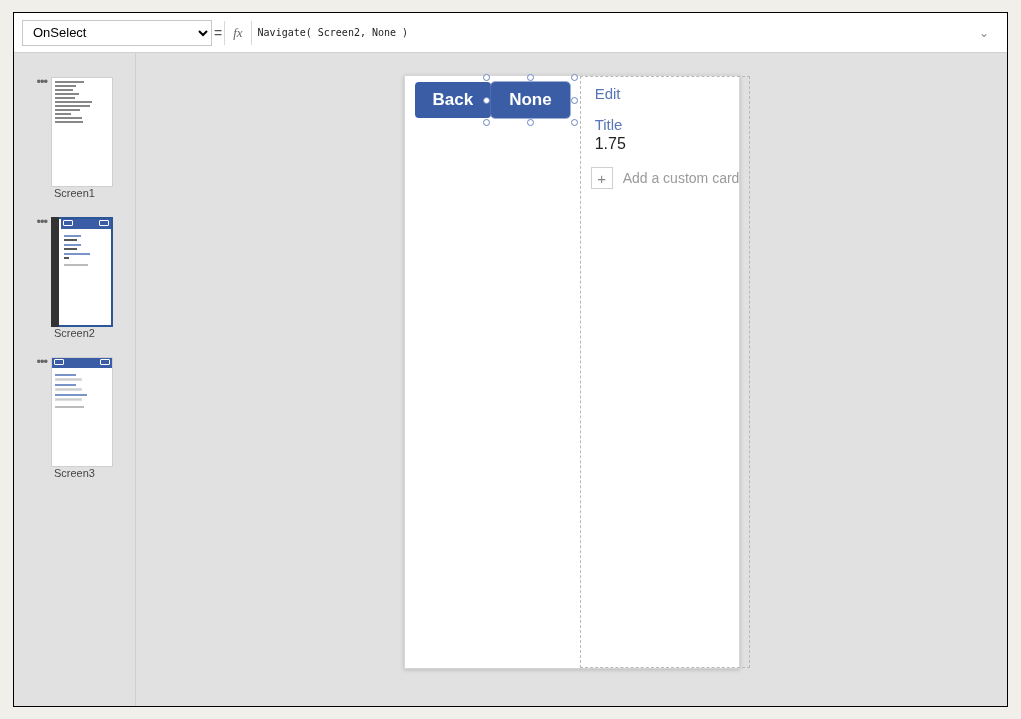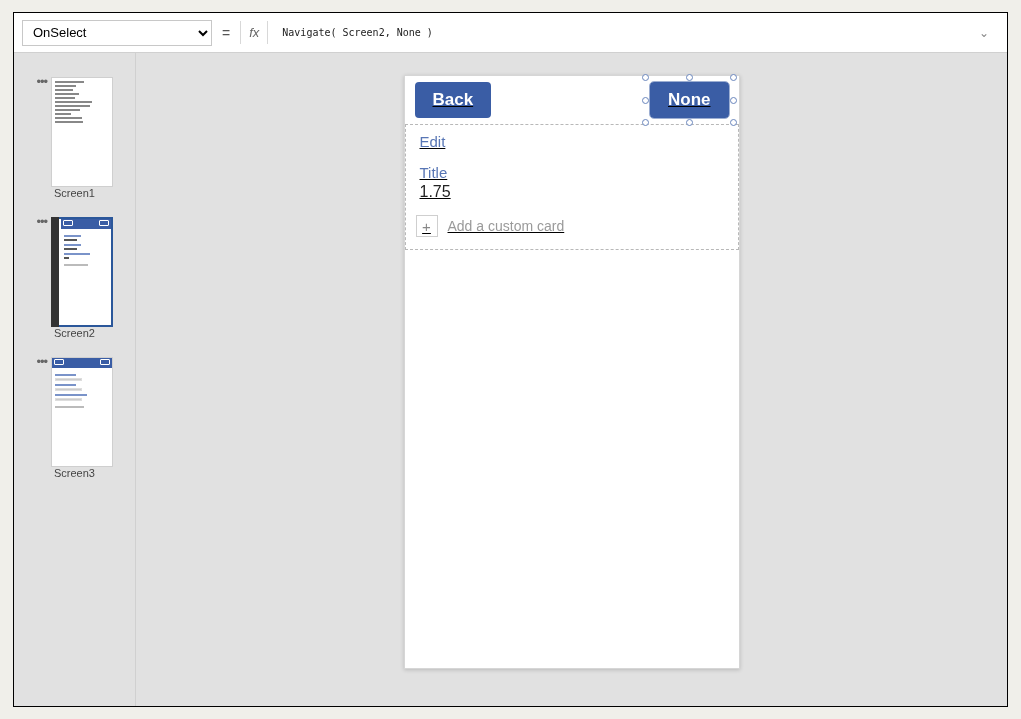--- a/index.html
+++ b/index.html
@@ -22,38 +22,38 @@
       flex-direction: column;
     }
     
     .formula-bar {
       height: 40px;
       background: #fff;
       border-bottom: 1px solid #d0d0d0;
       display: flex;
       align-items: center;
       padding: 0 8px;
-      gap: 8px;
+      gap: 0;
     }
     .property-select {
       width: 190px;
       height: 26px;
       border: 1px solid #c8c8c8;
       font-size: 13px;
       padding: 2px 6px;
       background: #fff;
     }
     .equals {
       font-size: 14px;
       color: #555;
       padding: 0 2px;
     }
     .fx-label {
       font-style: italic;
-      font-family: Liberation Sans, sans-serif;
+      font-family: Liberation Serif, serif;
       color: #666;
       font-size: 13px;
       border-left: 1px solid #d8d8d8;
       border-right: 1px solid #d8d8d8;
       padding: 4px 8px;
     }
     .formula-input-wrap {
       flex: 1;
       display: flex;
       align-items: center;
@@ -176,22 +176,21 @@
       padding-top: 22px;
       background: #e1e1e1;
     }
     .device {
       width: 336px;
       height: 594px;
       background: #fff;
       box-shadow: 0 1px 4px rgba(0,0,0,0.18);
       border: 1px solid #d6d6d6;
       display: flex;
-      flex-direction: column;
-      text-decoration: underline;
+      flex-direction: row;
     }
     .app-header {
       height: 48px;
       display: flex;
       align-items: center;
       justify-content: space-between;
       padding: 0 10px;
     }
     .btn {
       height: 36px;

